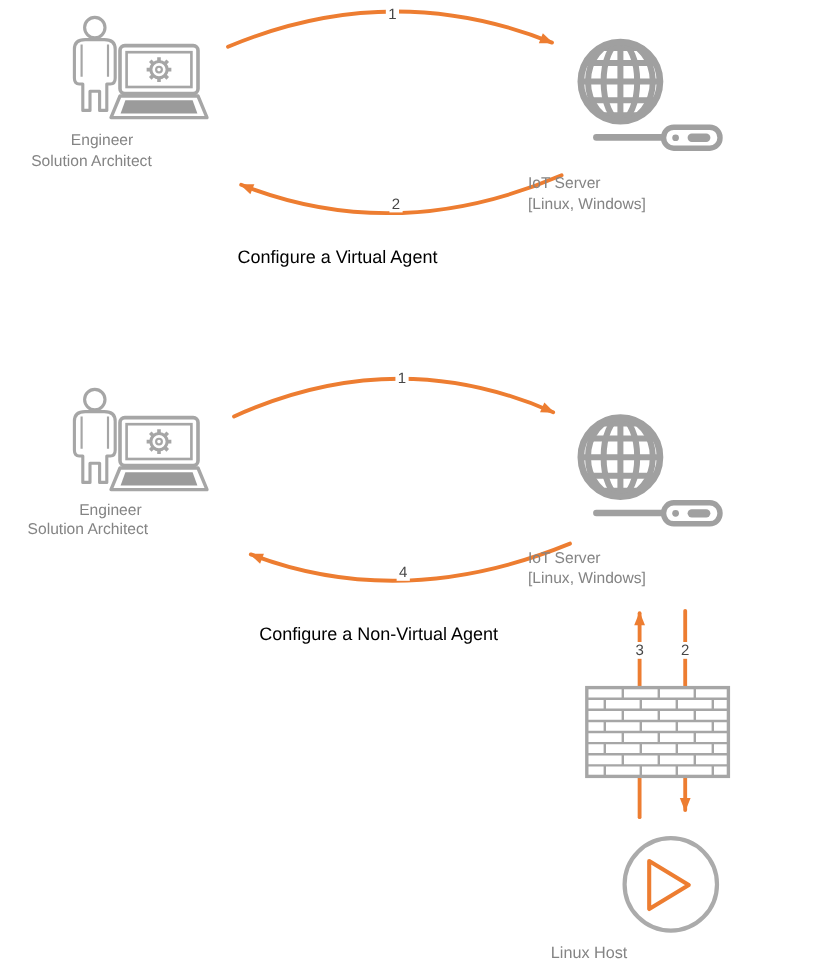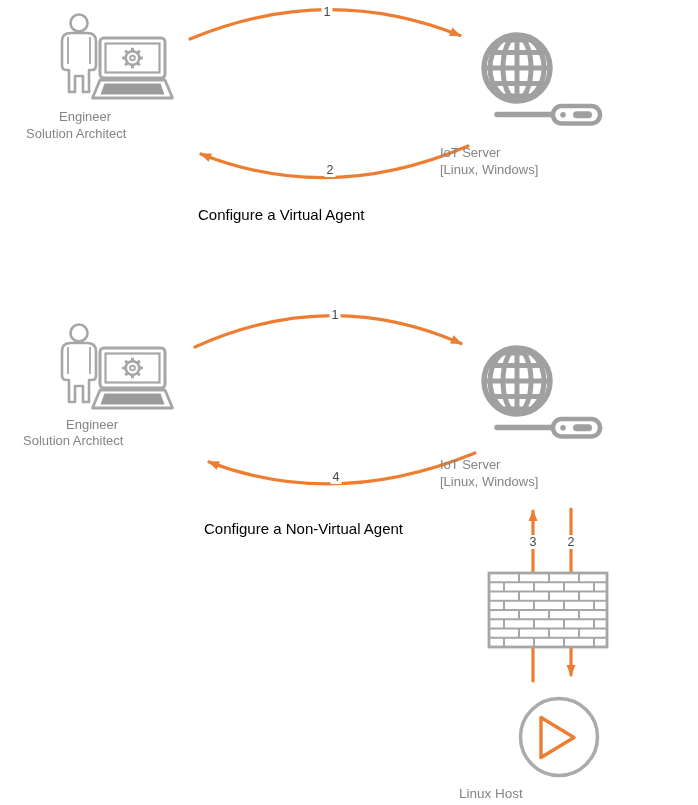--- a/index.html
+++ b/index.html
@@ -159,21 +159,21 @@
   <div>
     <div class="txt gray-label" style="left:66px; top:417px; width:140px;">Engineer</div>
     <div class="txt gray-label" style="left:23px; top:433px; width:140px;">Solution Architect</div>
 
     <div class="txt gray-label" style="left:440px; top:457px; width:200px;">IoT Server</div>
     <div class="txt gray-label" style="left:440px; top:474px; width:200px;">[Linux, Windows]</div>
 
     <span class="num" style="left:335px; top:315px;">1</span>
     <span class="num" style="left:336px; top:477px;">4</span>
 
-    <div class="txt section-title" style="left:204px; top:520px; width:300px;">Configure a Non-Virtual Agent</div>
+    <div class="txt section-title" style="left:216px; top:520px; width:300px;">Configure a Non-Virtual Agent</div>
   </div>
 
   <div>
     <span class="num" style="left:533px; top:542px;">3</span>
     <span class="num" style="left:571px; top:542px;">2</span>
 
     <div class="txt gray-label" style="left:459px; top:786px; width:200px; font-size:13.5px;">Linux Host</div>
   </div>
 
 </div>

